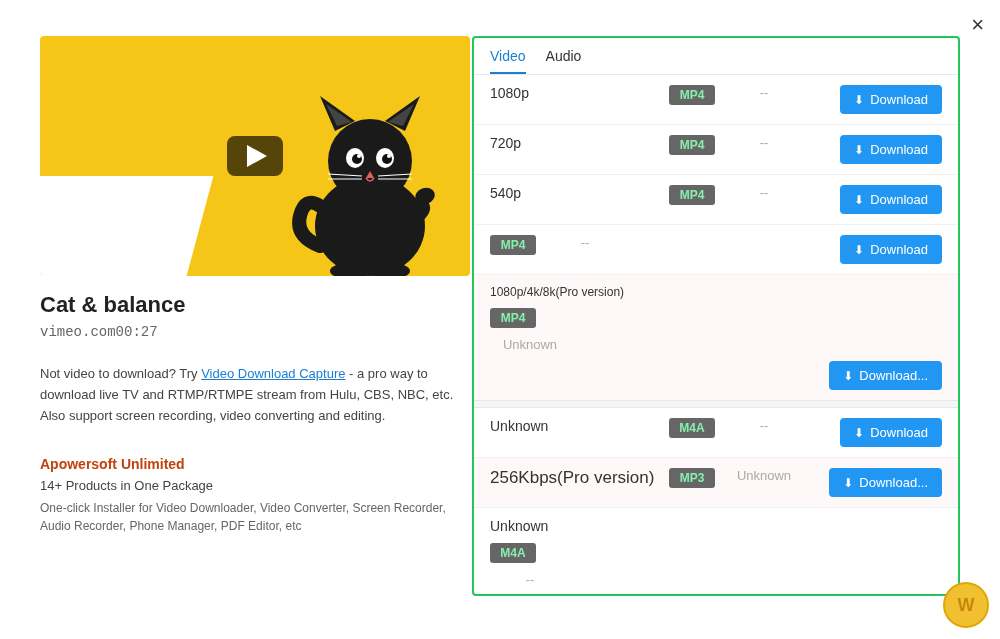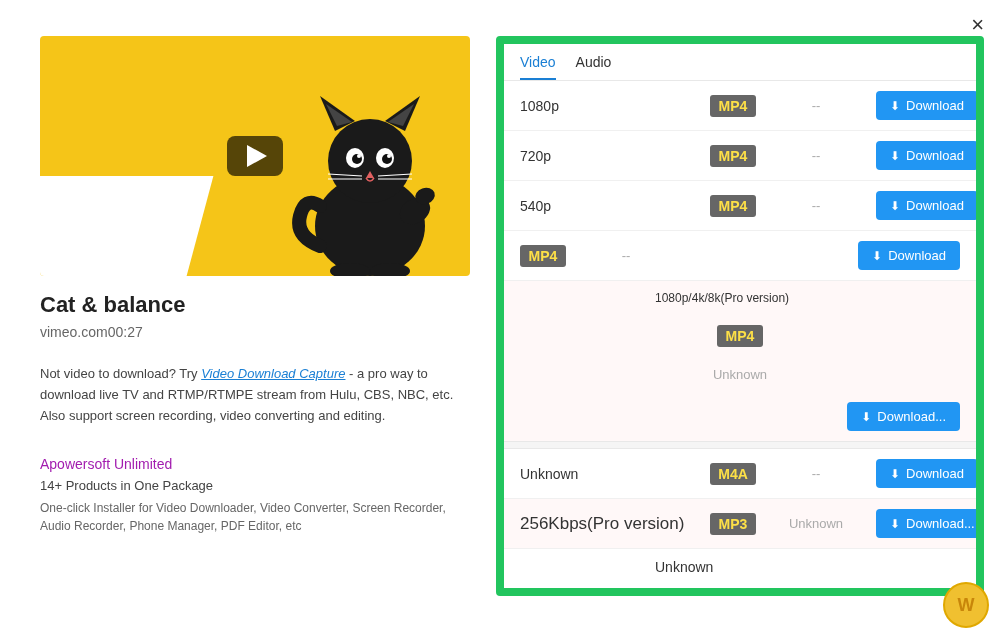--- a/index.html
+++ b/index.html
@@ -92,57 +92,57 @@
     .video-title {
       font-size: 22px;
       font-weight: bold;
       color: #222;
       margin-top: 16px;
     }
     .video-source {
       font-size: 14px;
       color: #666;
       margin-top: 6px;
+      font-family: Liberation Mono, monospace;
     }
     .info-text {
       font-size: 13px;
       color: #444;
       margin-top: 24px;
       line-height: 1.6;
     }
     .info-link {
       color: #1a7fd4;
       text-decoration: underline;
-      font-style: italic;
     }
     .promo-title {
       font-size: 14px;
-      font-weight: normal;
-      color: #a21caf;
+      font-weight: bold;
+      color: #c2410c;
       margin-top: 30px;
     }
     .promo-item {
       font-size: 13px;
       color: #444;
       margin-top: 6px;
     }
     .promo-desc {
       font-size: 12px;
       color: #666;
       margin-top: 6px;
       line-height: 1.5;
     }
     
     .right-panel {
       position: absolute;
-      left: 496px;
+      left: 472px;
       top: 36px;
       width: 488px;
       height: 560px;
-      border: 8px solid #22c55e;
+      border: 2px solid #22c55e;
       border-radius: 4px;
       background: #fff;
       overflow: hidden;
     }
     .tab-row {
       display: flex;
       padding: 10px 16px 0;
       gap: 20px;
       border-bottom: 1px solid #e8e8e8;
     }
@@ -151,39 +151,39 @@
       color: #333;
       padding-bottom: 8px;
       cursor: pointer;
     }
     .tab.active {
       color: #1a7fd4;
       border-bottom: 2px solid #1a7fd4;
     }
     .download-row {
       display: flex;
-      align-items: center;
+      align-items: flex-start;
       padding: 10px 16px;
       border-bottom: 1px solid #f0f0f0;
-      gap: 20px;
+      gap: 9px;
     }
     .download-row:last-child {
       border-bottom: none;
       flex-direction: column;
     }
     .quality-label {
       font-size: 14px;
       color: #333;
       width: 170px;
       flex-shrink: 0;
     }
     .format-badge {
       background: #666;
-      color: #fde047;
-      font-size: 14px;
+      color: #86efac;
+      font-size: 12px;
       font-weight: bold;
       border-radius: 3px;
       padding: 3px 8px;
       min-width: 46px;
       text-align: center;
       flex-shrink: 0;
     }
     .size-label {
       font-size: 13px;
       color: #aaa;

